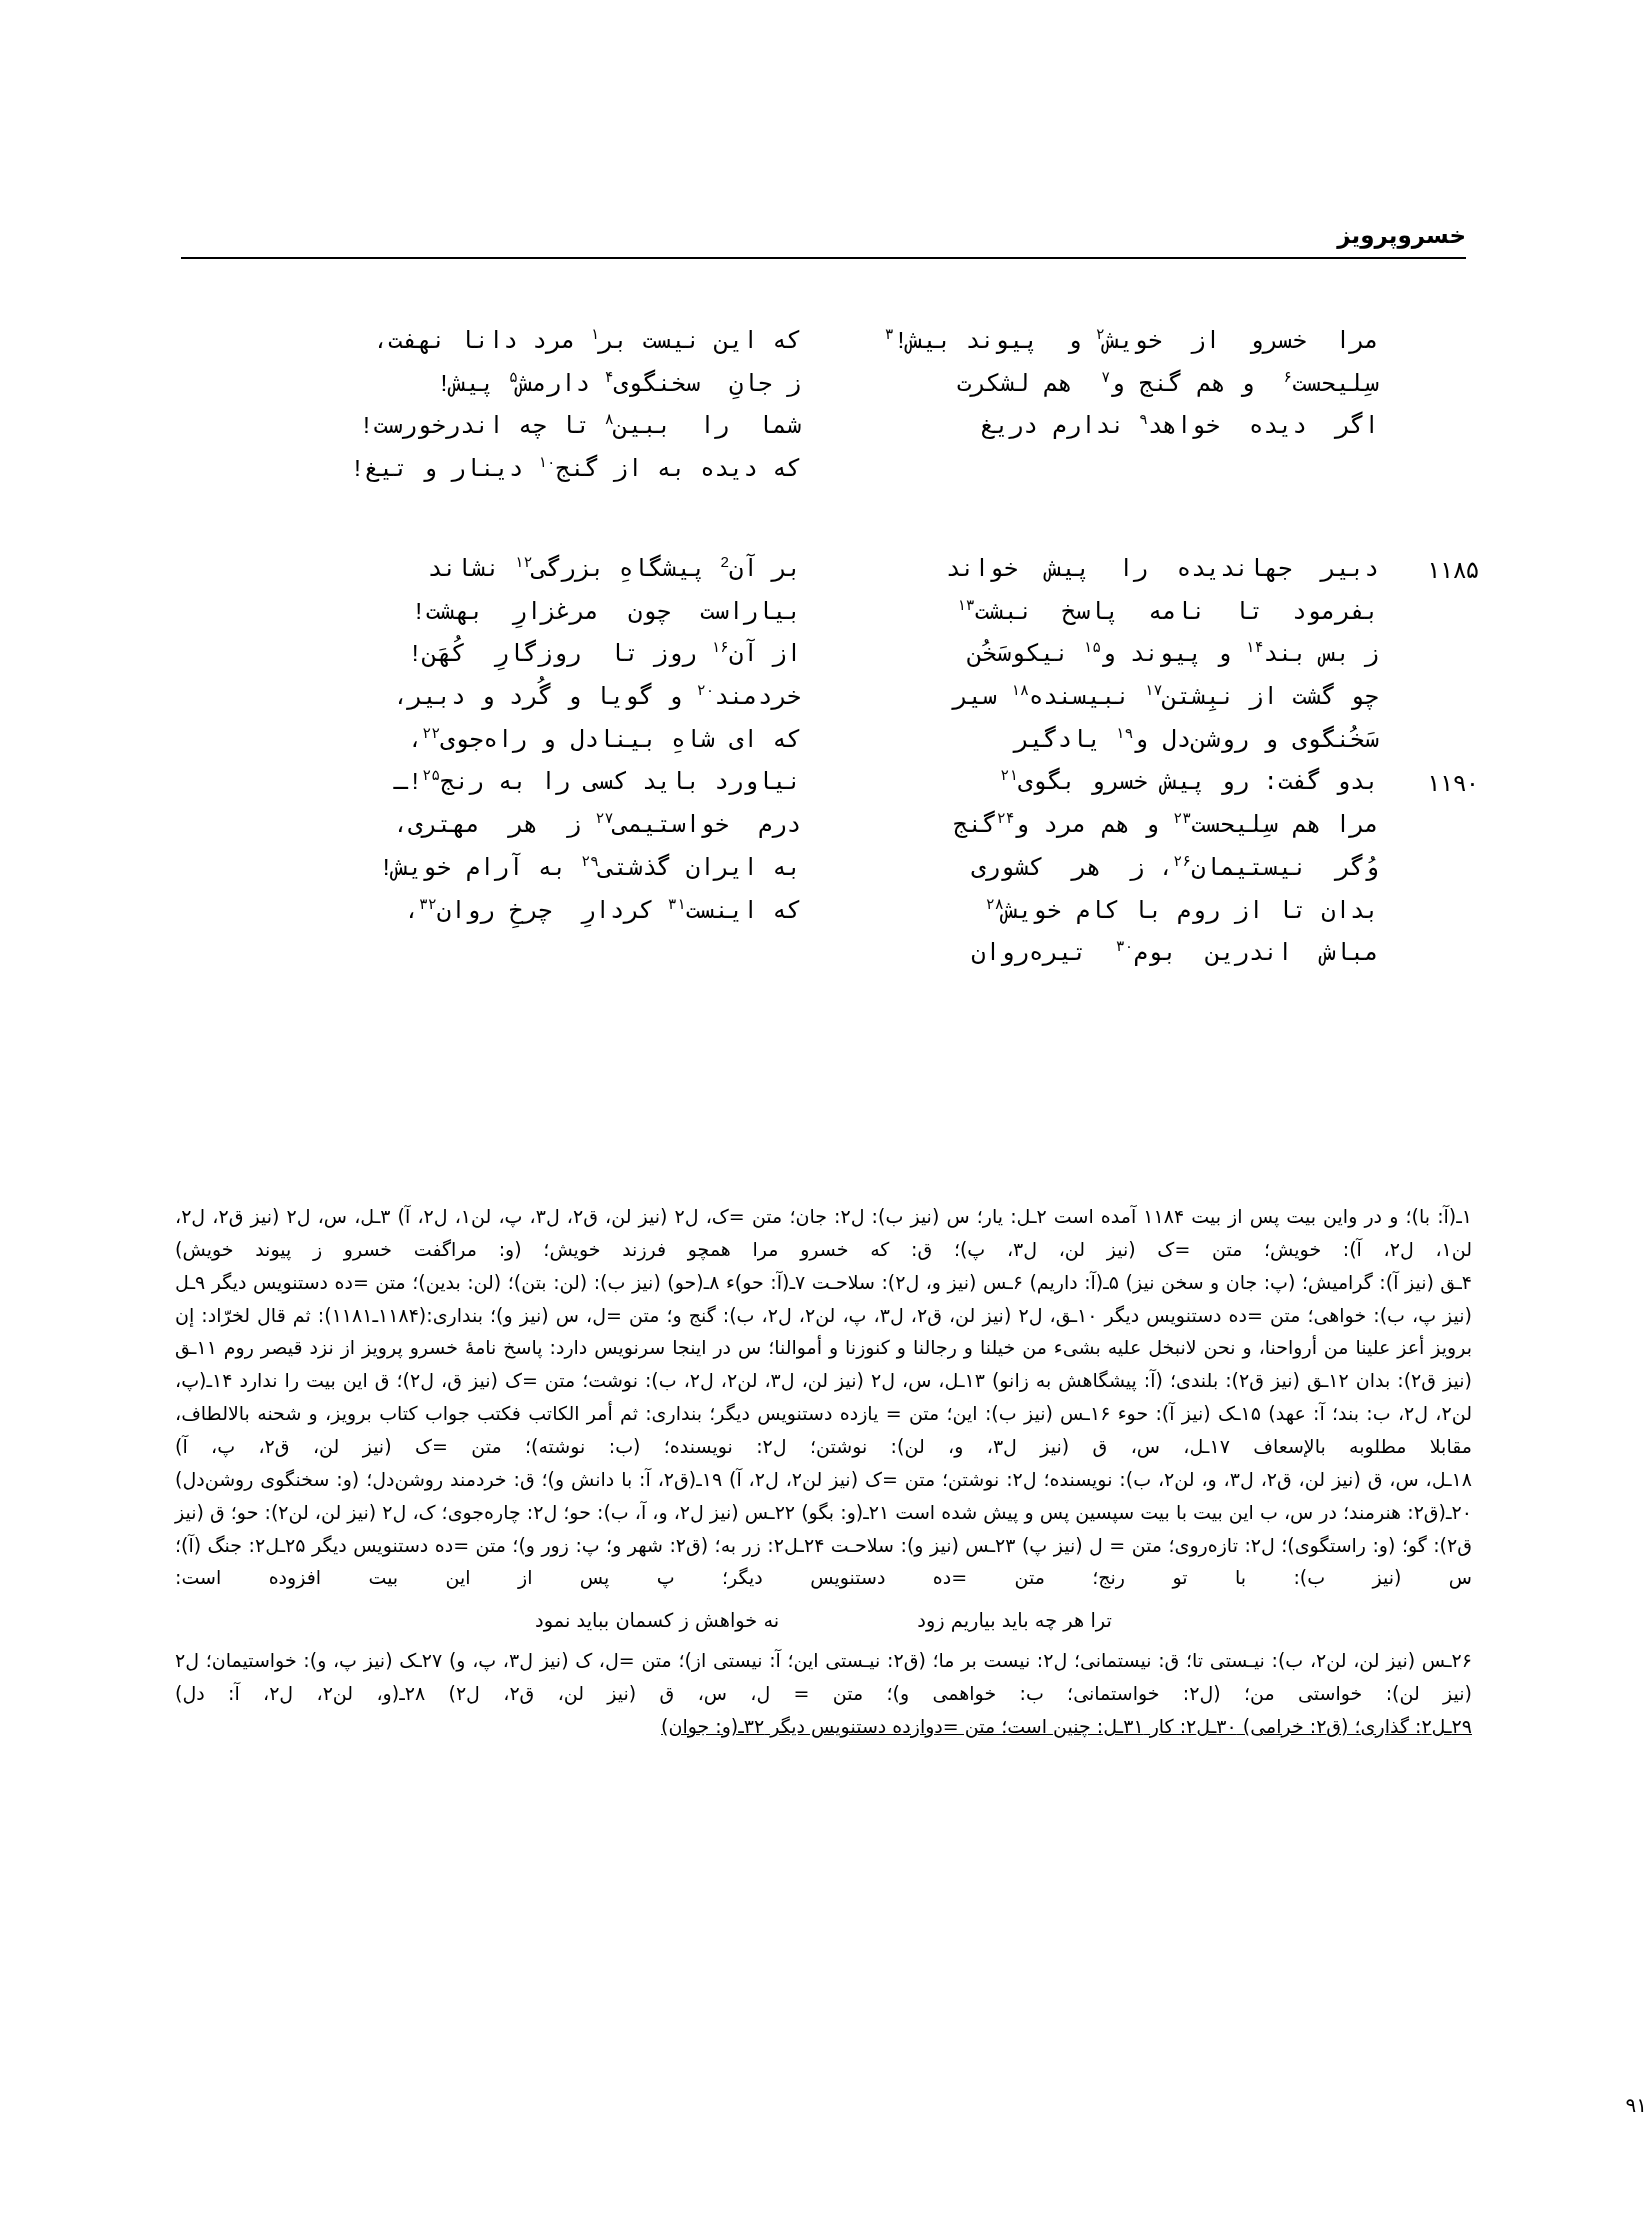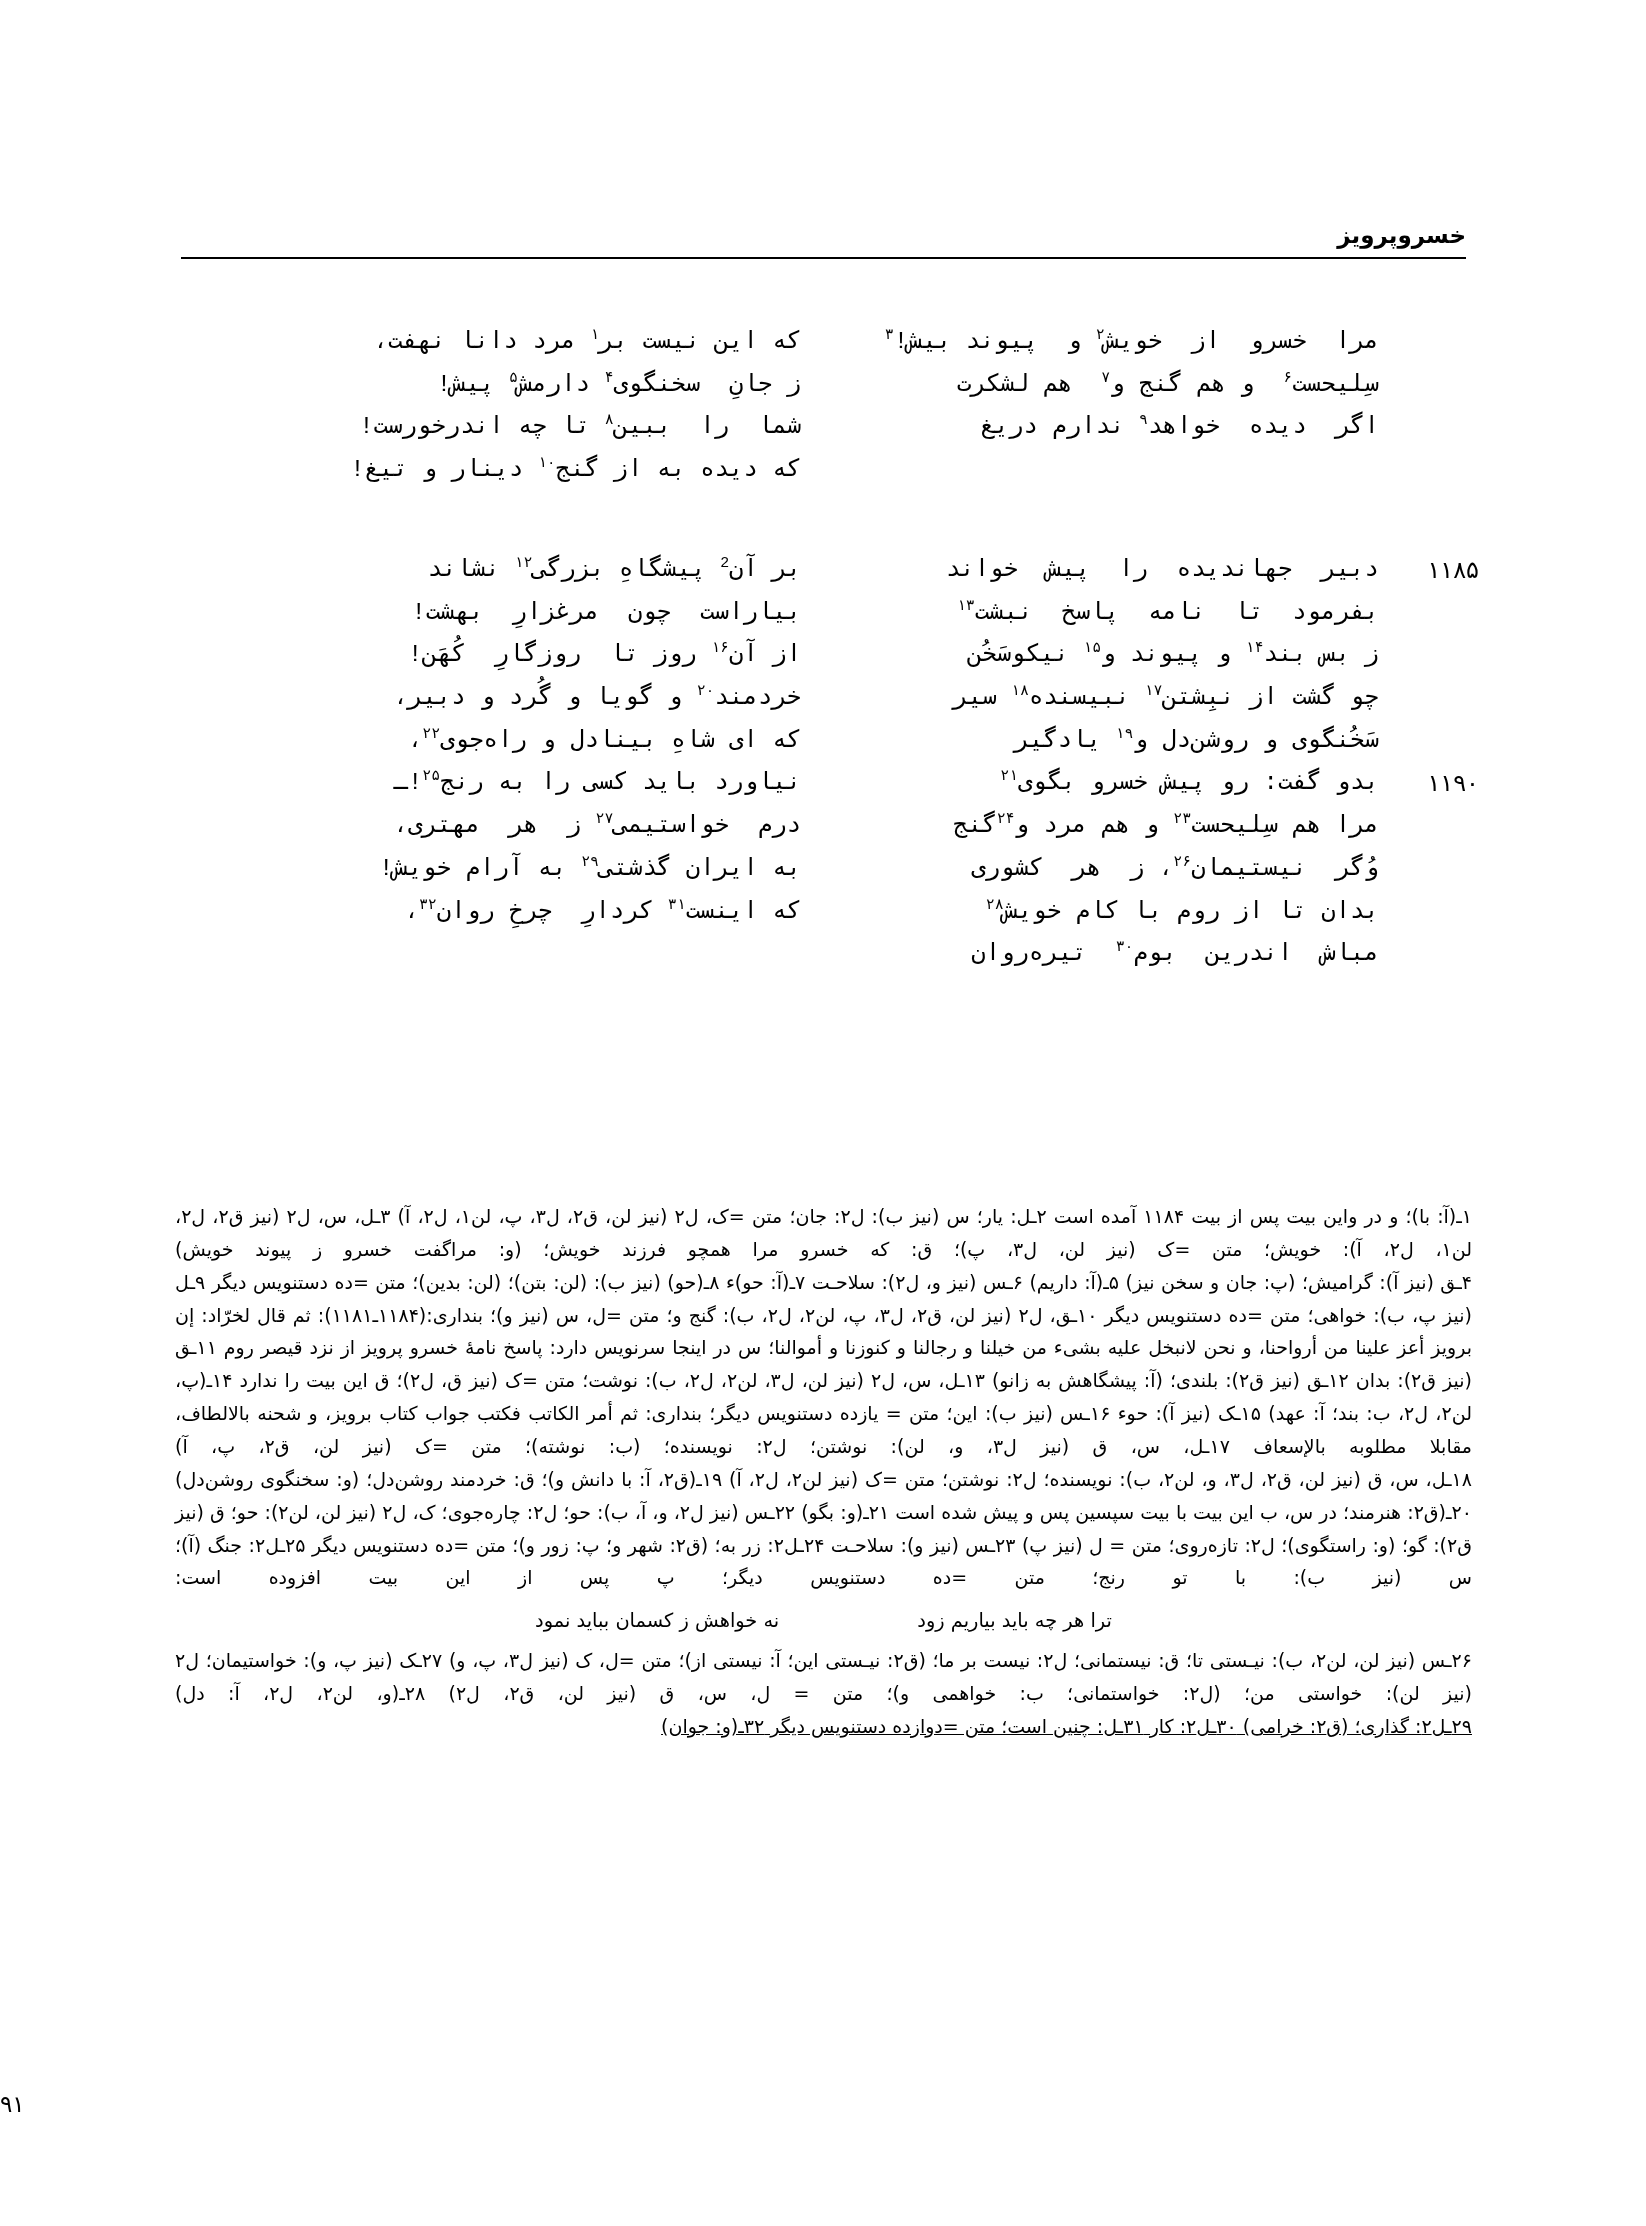--- a/index.html
+++ b/index.html
@@ -124,24 +124,24 @@
     font-size: 19.4px;
   }
   .apparatus .couplet-quote span {
     white-space: nowrap;
   }
 
   
   .folio {
     position: absolute;
     bottom: 109px;
-    left: 0;
+    left: 8px;
     right: 0;
-    text-align: left;
-    font-size: 23px;
+    text-align: right;
+    font-size: 20px;
   }
 </style>
 </head>
 <body>
 
 <div class="page">
 
   <div class="header">
     <div class="running-title">خسروپرویز</div>
     <div class="header-rule"></div>

